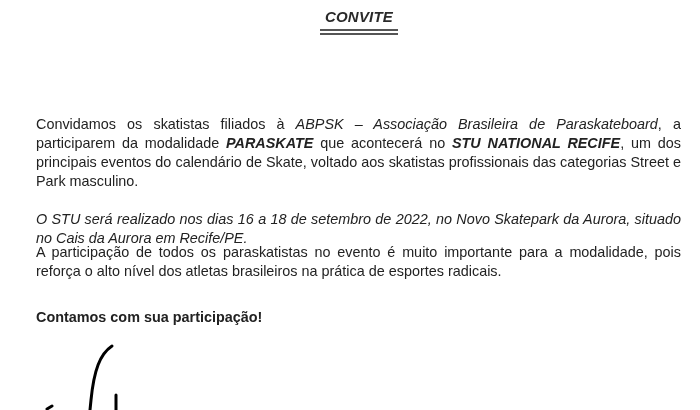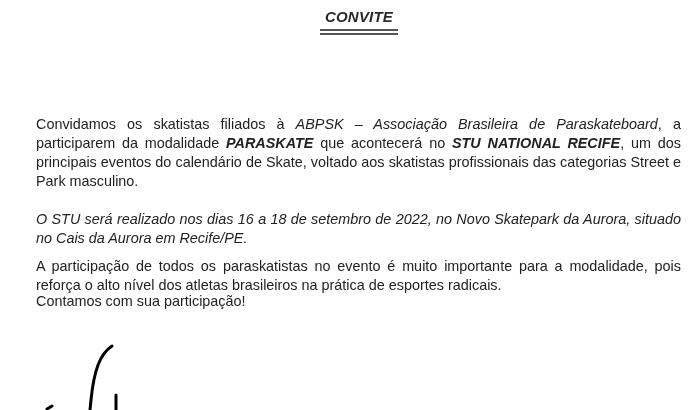--- a/index.html
+++ b/index.html
@@ -7,22 +7,22 @@
          font-family: "Liberation Sans", sans-serif; color: #222222; }
   .title { position: absolute; top: 8px; left: 0; width: 718px; text-align: center;
            font-weight: bold; font-style: italic; font-size: 15px; color: #2a2a2a; letter-spacing: 0.2px; }
   .underline { position: absolute; top: 29px; left: 320px; width: 78px; height: 8px; }
   .underline div { height: 2px; background: #555; margin-bottom: 2px; }
   .para { position: absolute; left: 36px; width: 645px; font-size: 14.4px; line-height: 19px;
           text-align: justify; }
   .para.last-left { text-align-last: left; }
   .p1 { top: 115px; }
   .p2 { top: 210px; font-style: italic; }
-  .p3 { top: 257px; }
-  .p4 { top: 292px; }
+  .p3 { top: 243px; }
+  .p4 { top: 308px; font-weight: bold; }
   b i, i b { font-weight: bold; font-style: italic; }
   .sig { position: absolute; left: 30px; top: 340px; width: 120px; height: 70px; }
 </style>
 </head>
 <body>
 
 <div class="title">CONVITE</div>
 <div class="underline">
   <div></div>
     <div></div>

